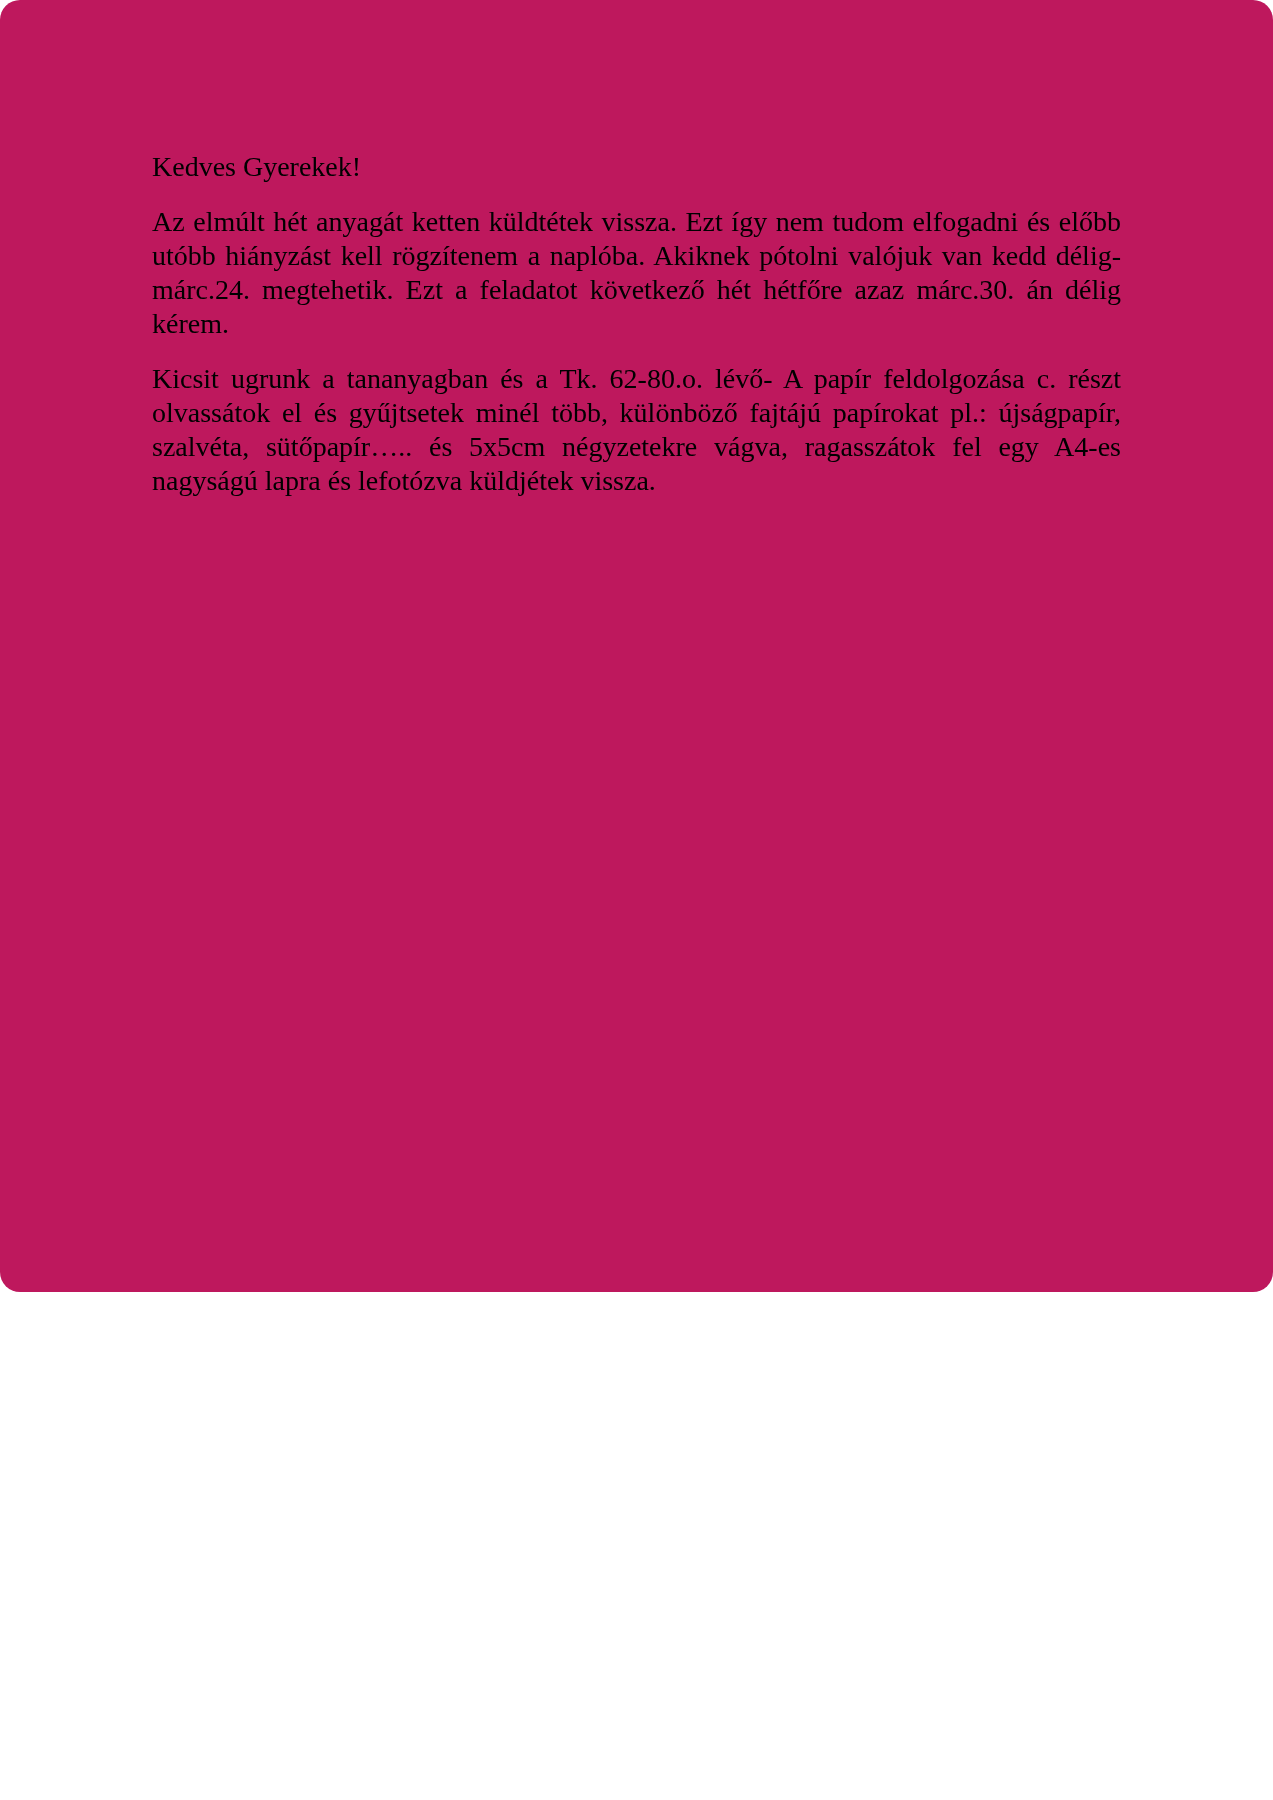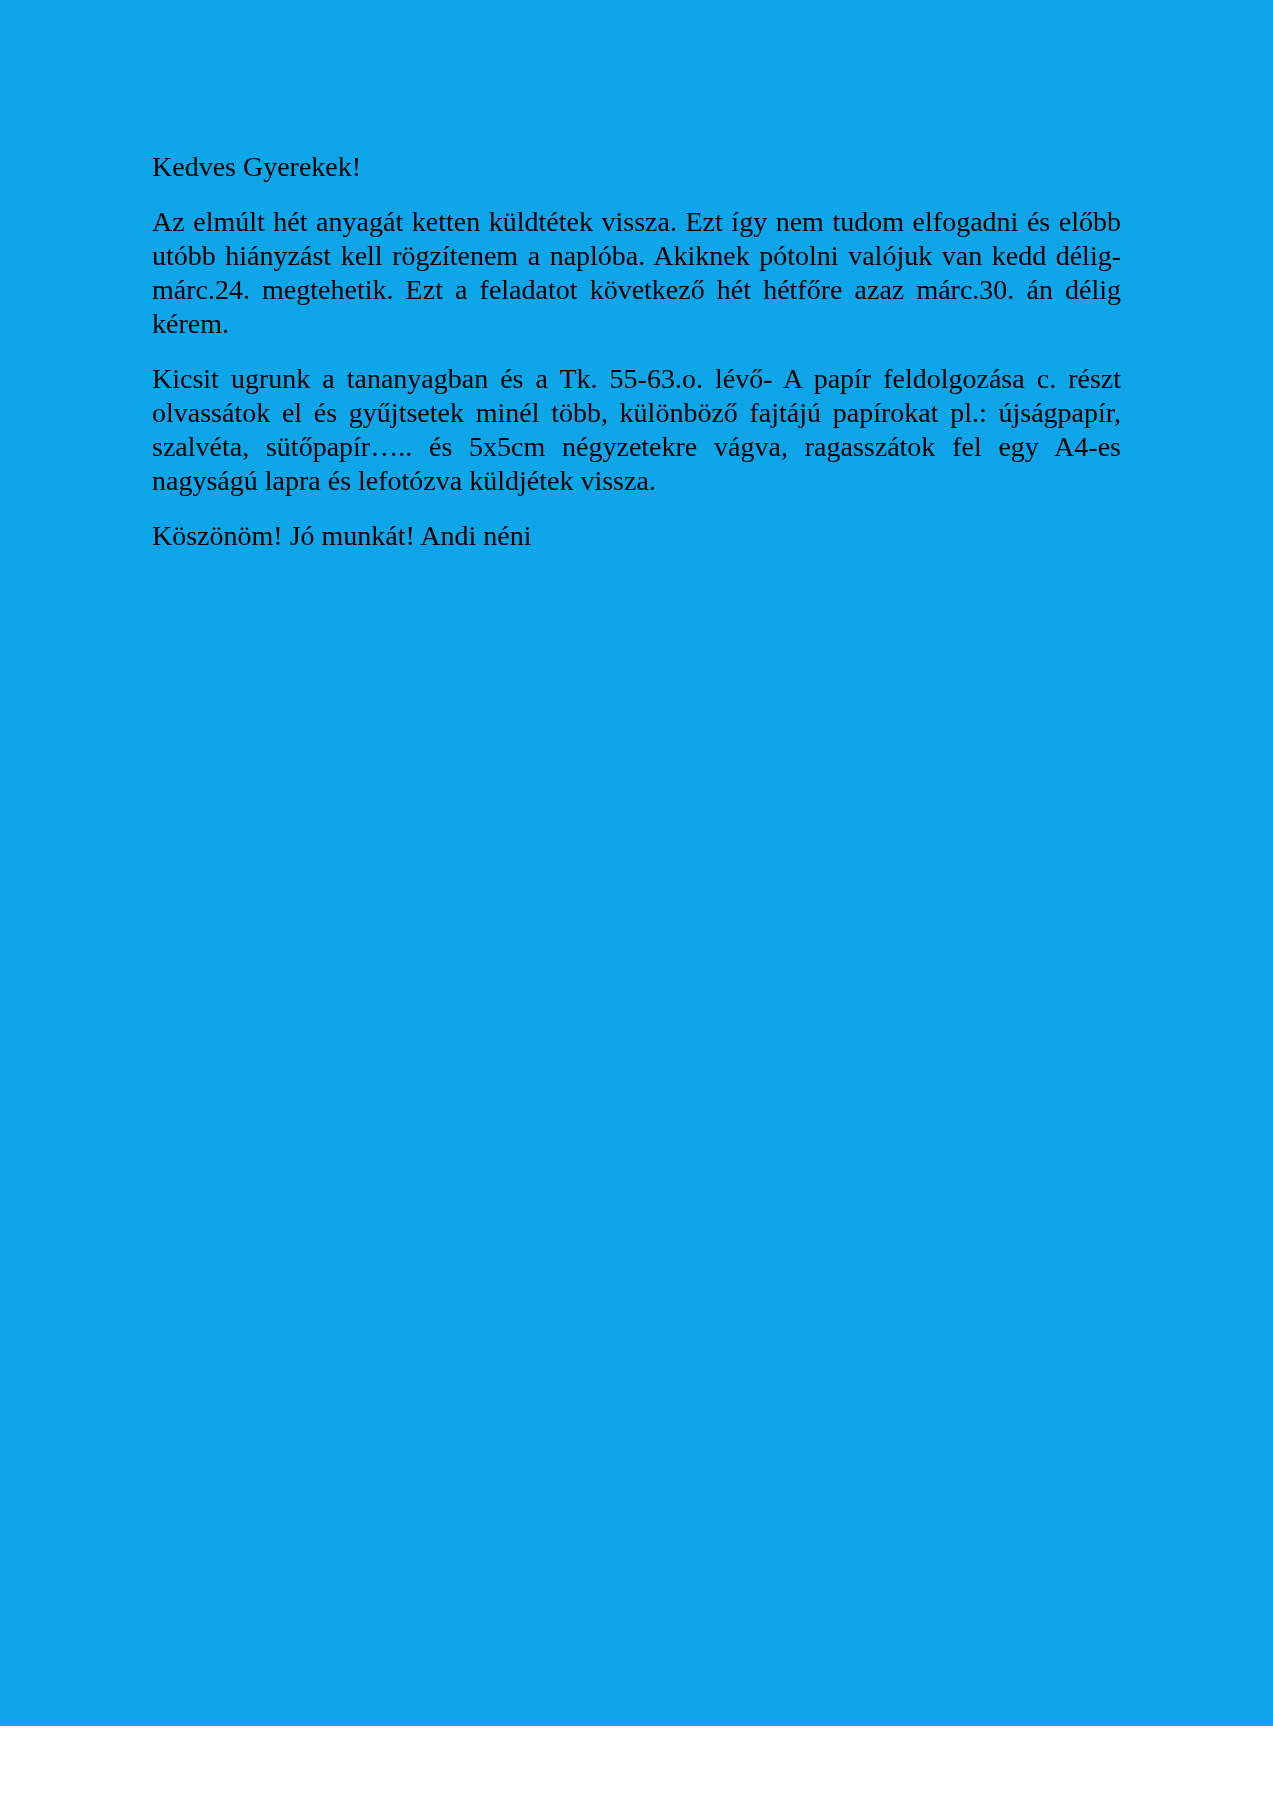--- a/index.html
+++ b/index.html
@@ -3,23 +3,24 @@
 <meta charset="utf-8">
 <style>
   html, body {
     margin: 0;
     padding: 0;
     background: #ffffff;
   }
   .page {
     position: relative;
     width: 1273px;
-    height: 1726px;
-    background: #0ea5e9;
+    height: 1292px;
+    background: #be185d;
     overflow: hidden;
+    border-radius: 20px;
   }
   .content {
     position: absolute;
     left: 152px;
     top: 150px;
     width: 969px;
     font-family: "Liberation Serif", "DejaVu Serif", serif;
     font-size: 28px;
     line-height: 34px;
     color: #000000;
@@ -36,16 +37,15 @@
     text-align: left;
   }
 </style>
 </head>
 <body>
 
 <div class="page">
   <div class="content">
     <p class="left">Kedves Gyerekek!</p>
     <p class="justified">Az elmúlt hét anyagát ketten küldtétek vissza. Ezt így nem tudom elfogadni és előbb utóbb hiányzást kell rögzítenem a naplóba. Akiknek pótolni valójuk van kedd délig-márc.24. megtehetik. Ezt a feladatot következő hét hétfőre azaz márc.30. án délig kérem.</p>
-    <p class="justified">Kicsit ugrunk a tananyagban és a Tk. 55-63.o. lévő- A papír feldolgozása c. részt olvassátok el és gyűjtsetek minél több, különböző fajtájú papírokat pl.: újságpapír, szalvéta, sütőpapír….. és 5x5cm négyzetekre vágva, ragasszátok fel egy A4-es nagyságú lapra és lefotózva küldjétek vissza.</p>
-    <p class="left">Köszönöm! Jó munkát! Andi néni</p>
+    <p class="justified">Kicsit ugrunk a tananyagban és a Tk. 62-80.o. lévő- A papír feldolgozása c. részt olvassátok el és gyűjtsetek minél több, különböző fajtájú papírokat pl.: újságpapír, szalvéta, sütőpapír….. és 5x5cm négyzetekre vágva, ragasszátok fel egy A4-es nagyságú lapra és lefotózva küldjétek vissza.</p>
   </div>
 </div>
 
 </body></html>

